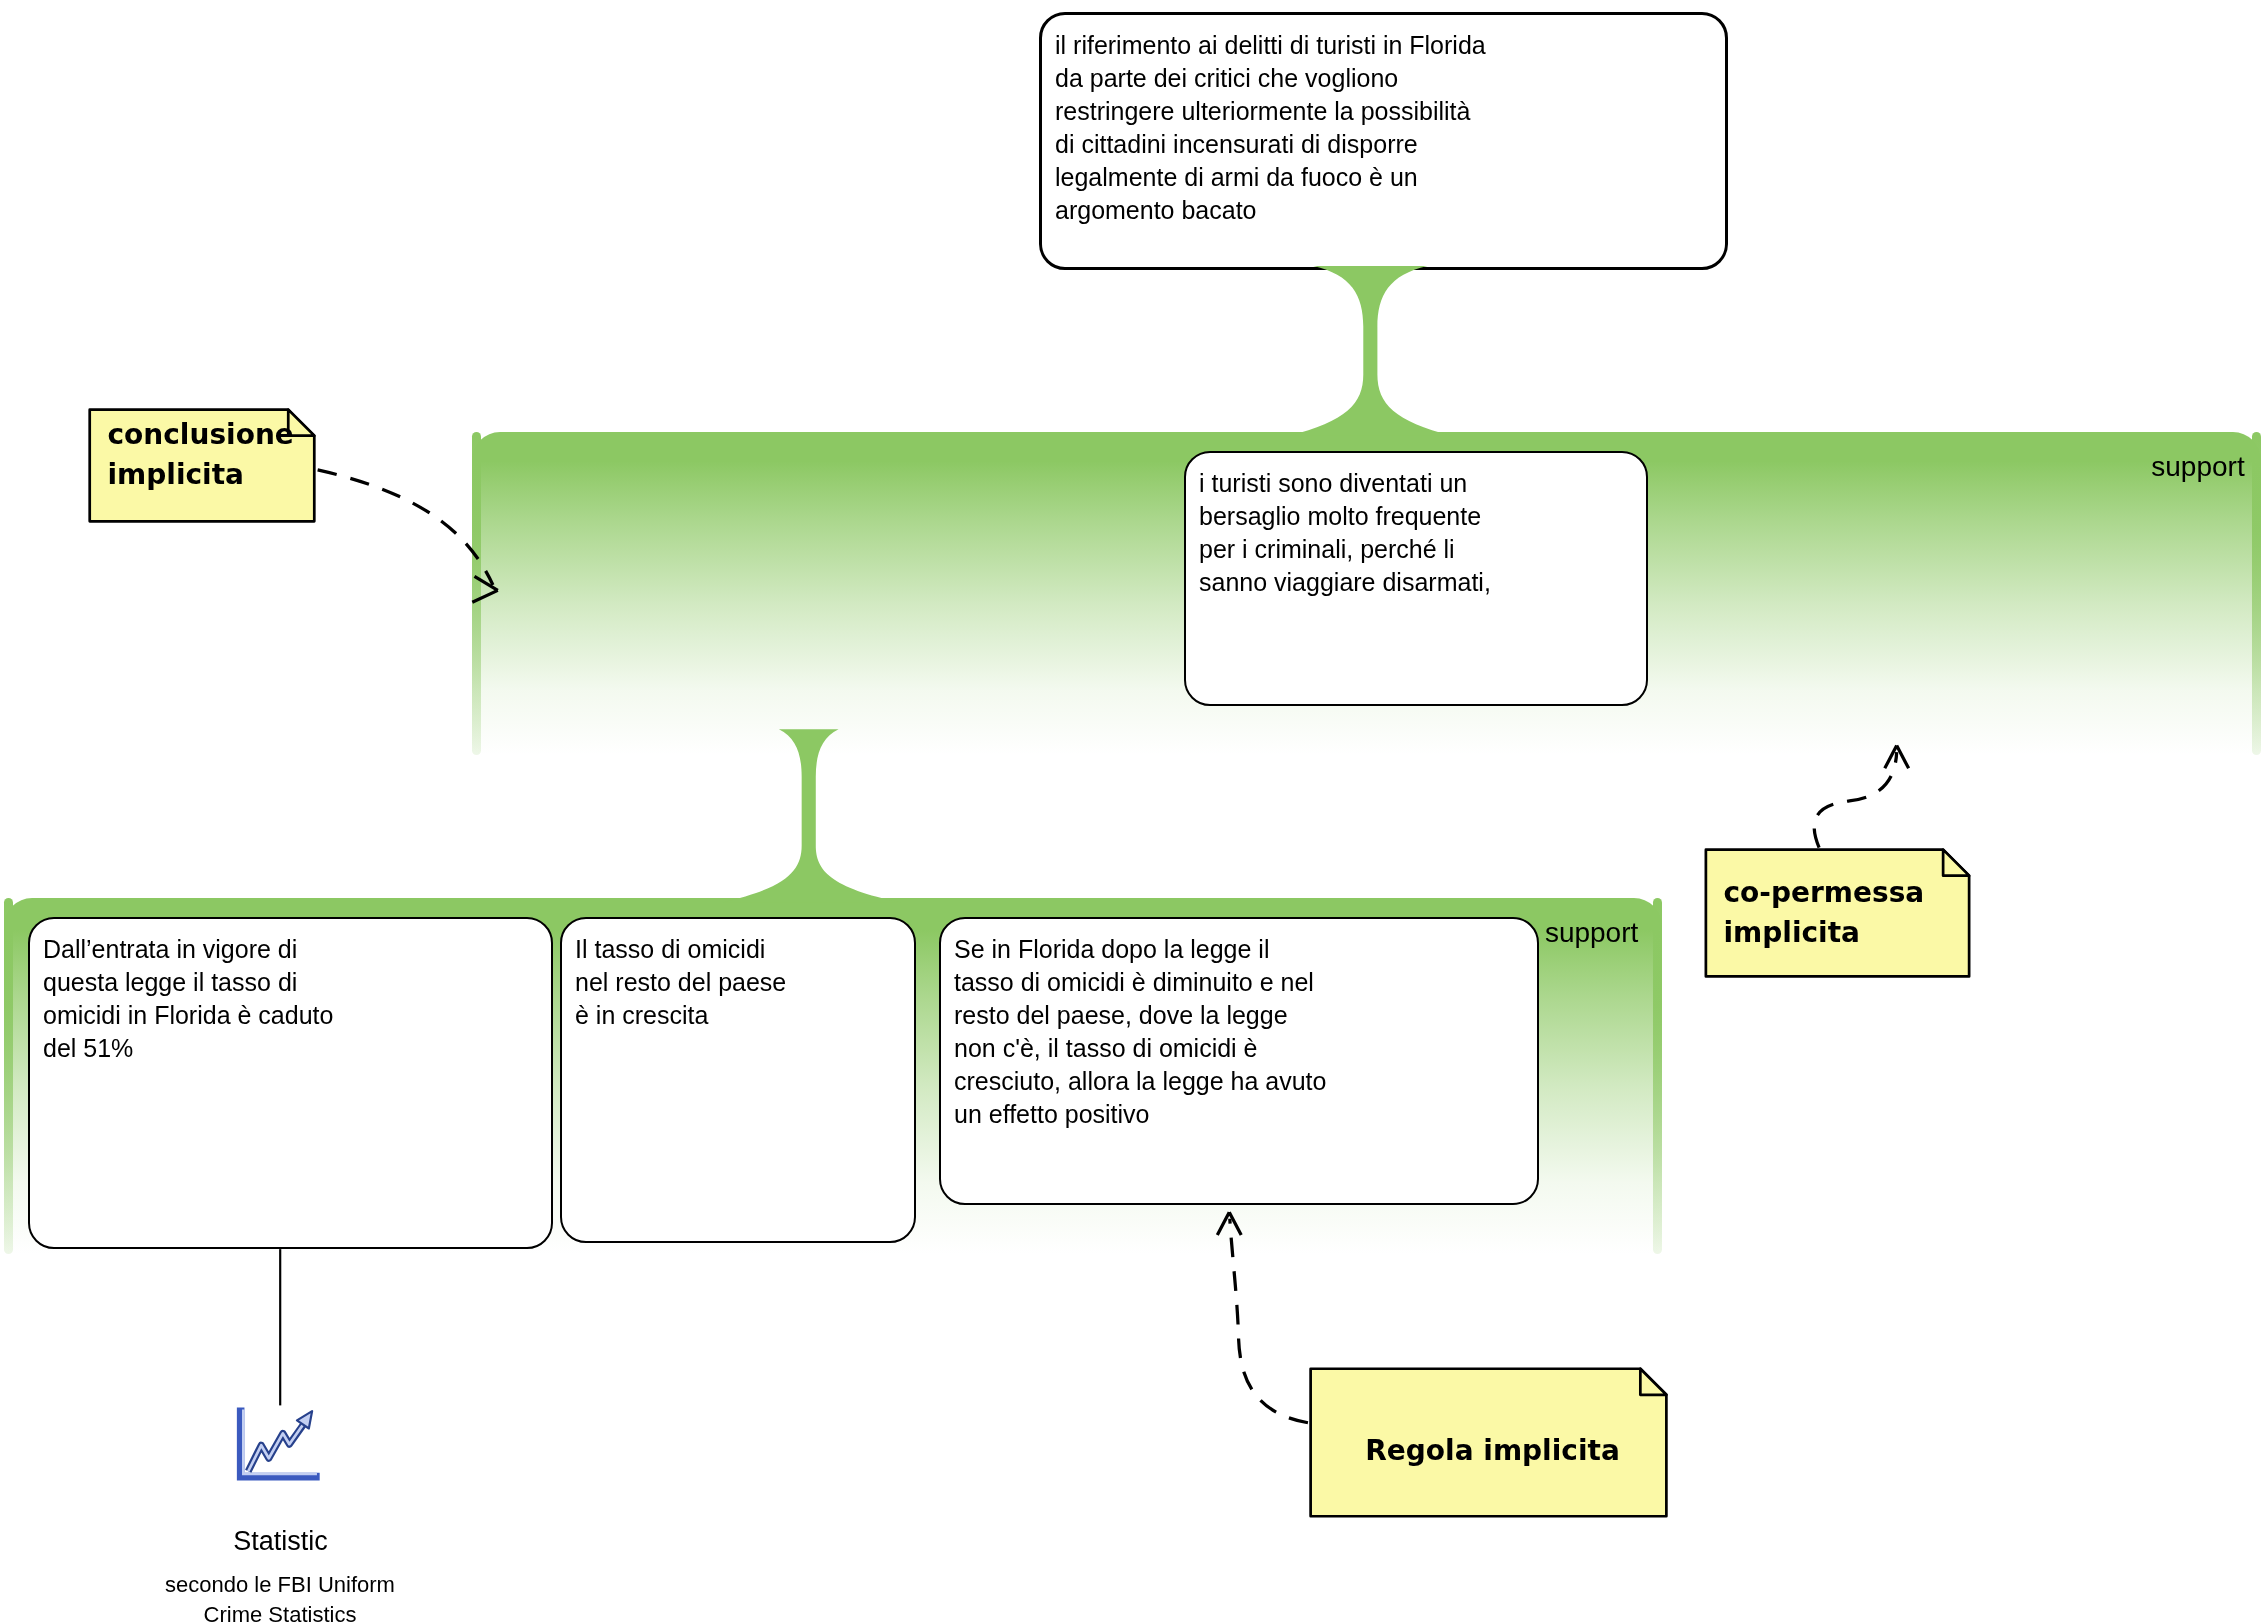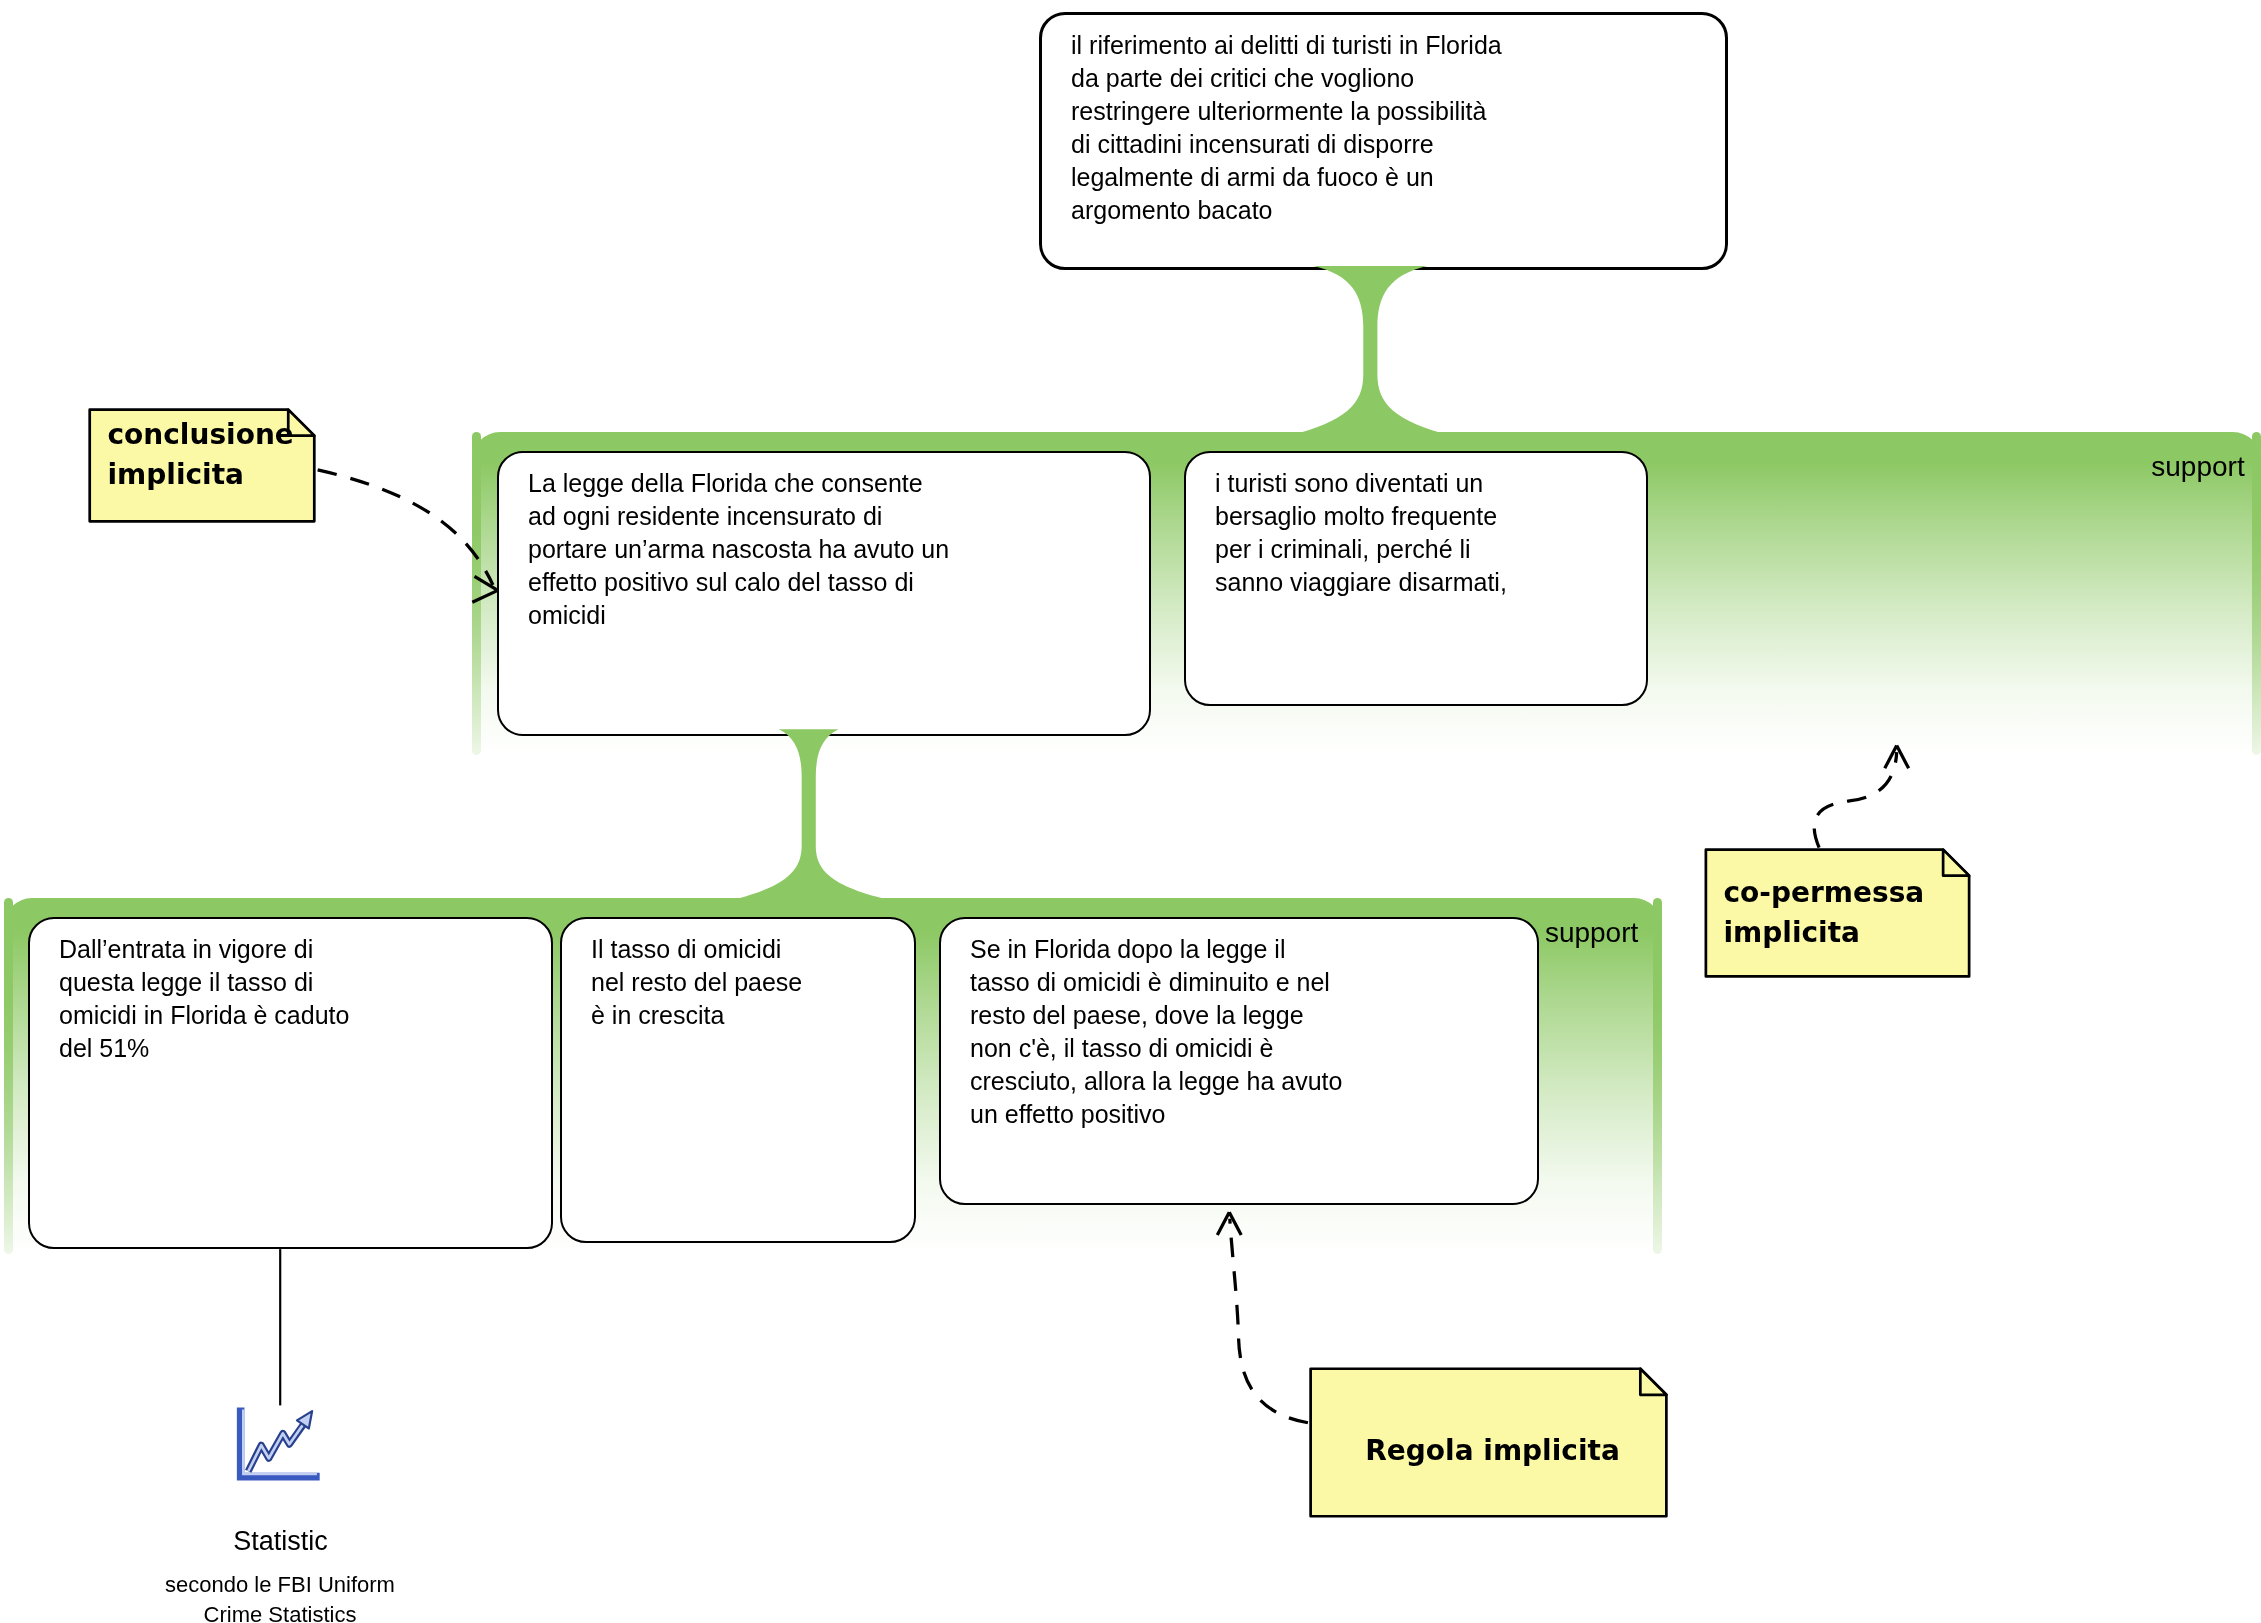--- a/index.html
+++ b/index.html
@@ -40,21 +40,21 @@
     font-size:28px;line-height:27px;color:#000;
   }
   .band-bottom .support-label{right:24px;}
   
   .node{
     position:absolute;
     background:#ffffff;
     border:3.3px solid #000;
     border-radius:26px;
     box-sizing:border-box;
-    padding:14px 29px;
+    padding:14px 13px;
     font-size:25px;line-height:33px;color:#000;
     white-space:pre-line;
   }
   .goal-node {left:1039px;top:12px;width:689px;height:258px;}
   .box-law   {left:497px; top:451px;width:654px;height:285px;border-width:2.7px;}
   .box-tour  {left:1184px;top:451px;width:464px; height:255px;border-width:2.7px;}
   .box-armed {left:1660px;top:451px;width:475px; height:290px;border-width:2.7px;}
   .box-drop  {left:28px;  top:917px;width:525px; height:332px;border-width:2.7px;}
   .box-rest  {left:560px;top:917px;width:356px; height:326px;border-width:2.7px;}
   .box-rule  {left:939px;top:917px;width:600px;height:288px;border-width:2.7px;}
@@ -105,25 +105,20 @@
     <div class="support-label">support</div>
   </div>
 
   <div class="node goal-node">il riferimento ai delitti di turisti in Florida
 da parte dei critici che vogliono
 restringere ulteriormente la possibilità
 di cittadini incensurati di disporre
 legalmente di armi da fuoco è un
 argomento bacato</div>
 
-  <div class="node box-law">La legge della Florida che consente
-ad ogni residente incensurato di
-portare un’arma nascosta ha avuto un
-effetto positivo sul calo del tasso di
-omicidi</div>
   <div class="node box-tour">i turisti sono diventati un
 bersaglio molto frequente
 per i criminali, perché li
 sanno viaggiare disarmati,</div>
 
   <div class="node box-drop">Dall’entrata in vigore di
 questa legge il tasso di
 omicidi in Florida è caduto
 del 51%</div>
   <div class="node box-rest">Il tasso di omicidi

